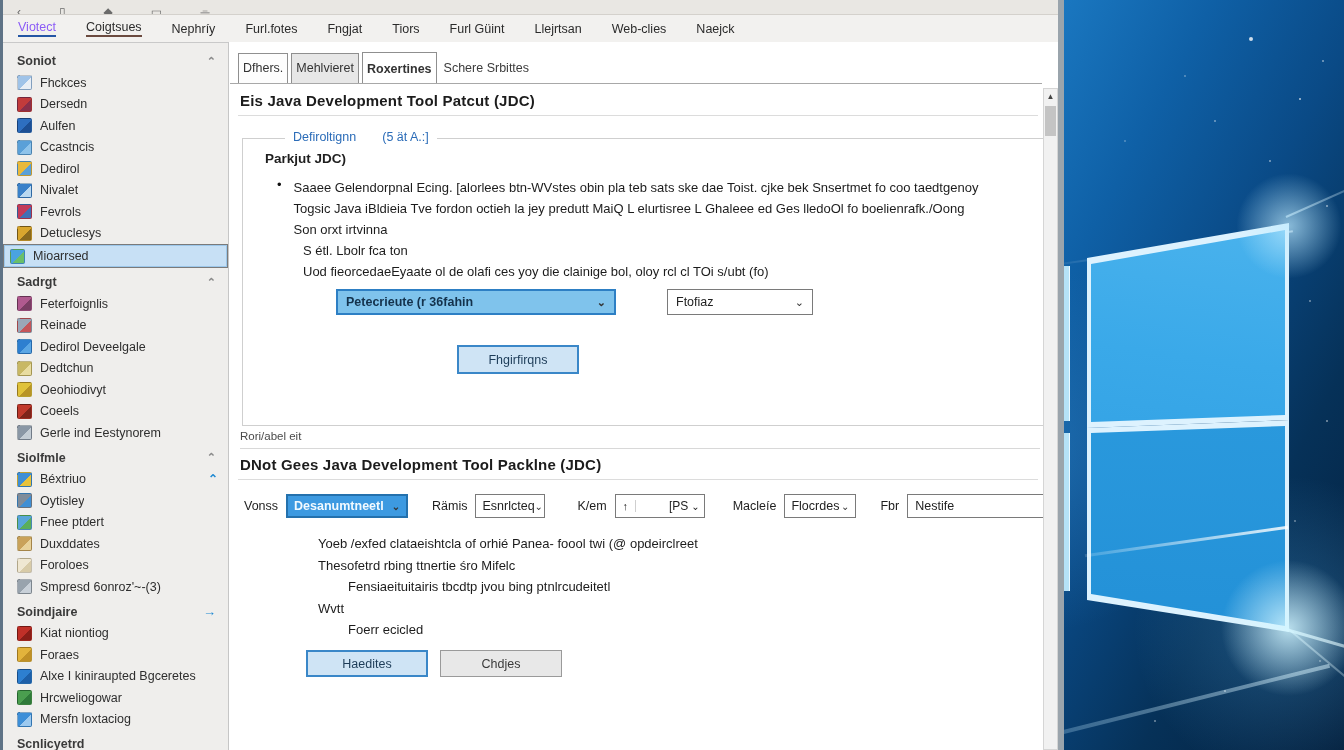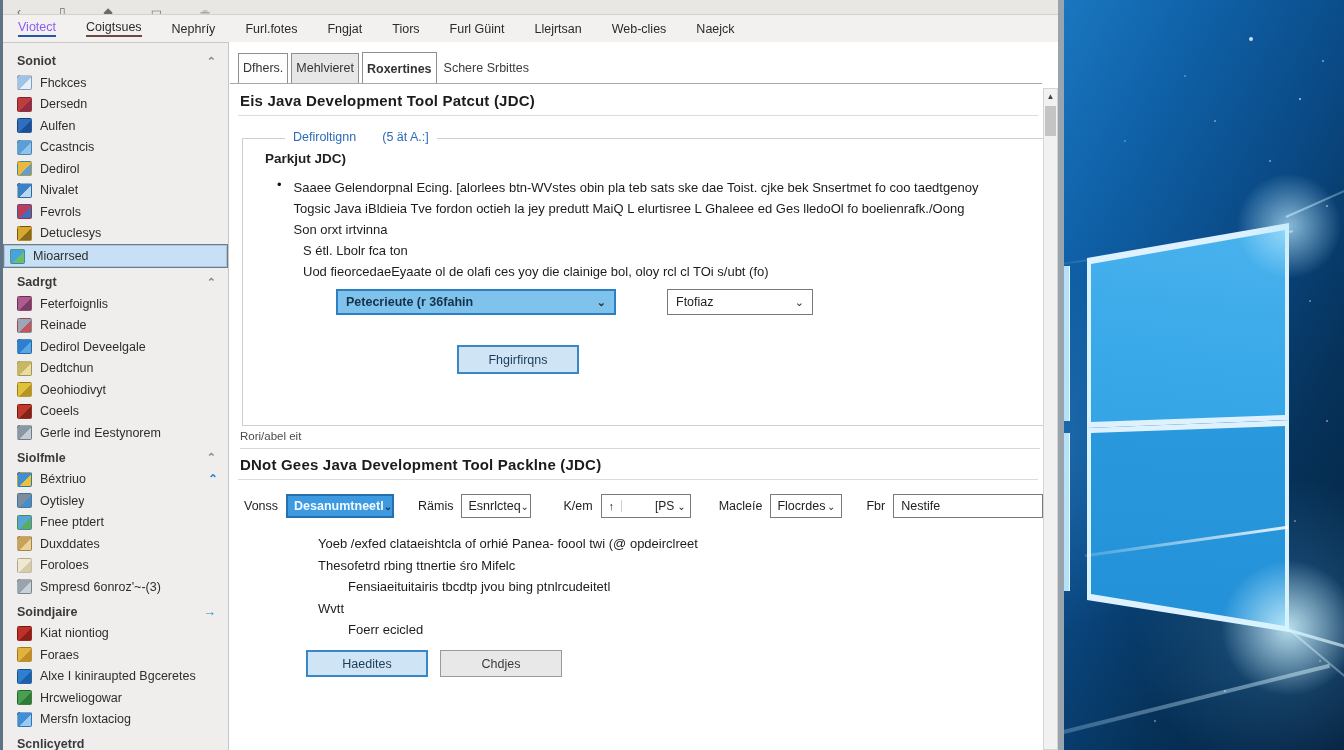--- a/index.html
+++ b/index.html
@@ -62,21 +62,21 @@
   .gb-btn { position:absolute; left:214px; top:206px; width:122px; height:29px; background:#cfe4f5; border:2px solid #3a87c8; font-size:12.5px; color:#1d3c58; display:flex; align-items:center; justify-content:center; }
 
   .note { position:absolute; left:10px; top:388px; width:800px; font-size:11.5px; color:#4a4a4a; border-bottom:1px solid #d8d8d8; padding-bottom:6px; }
   .h2 { position:absolute; left:10px; top:414px; font-size:15px; font-weight:bold; color:#1c1c1c; letter-spacing:.2px; }
   .rule2 { position:absolute; left:8px; top:437px; width:800px; border-top:1px solid #dcdcdc; }
 
   .ctrl-row { position:absolute; left:14px; top:451px; height:26px; display:flex; align-items:center; }
   .ctrl-label { font-size:12.5px; color:#1e1e1e; margin-right:8px; white-space:nowrap; }
   .sel { height:24px; border:1px solid #7a7a7a; background:#fff; display:flex; align-items:center; font-size:12.5px; color:#222; padding:0 6px; }
   .sel .chev { margin-left:auto; font-size:10px; color:#333; }
-  .sel.blue { width:108px; background:#3d9ae1; border:2px solid #2471ad; color:#f2faff; font-weight:bold; margin-right:24px; }
+  .sel.blue { width:122px; background:#3d9ae1; border:2px solid #2471ad; color:#f2faff; font-weight:bold; margin-right:24px; }
   .sel.s1 { width:70px; margin-right:32px; }
   .sel.s2 { width:72px; margin-right:24px; }
   .spin { width:90px; height:24px; border:1px solid #7a7a7a; display:flex; align-items:center; font-size:12px; color:#222; margin-right:28px; }
   .spin .up { width:20px; text-align:center; border-right:1px solid #cfcfcf; font-size:11px; }
   .spin .val { flex:1; text-align:right; padding-right:2px; }
   .spin .chev { font-size:10px; padding:0 4px 0 1px; }
   .txt { width:150px; height:24px; border:1px solid #7a7a7a; font-size:12.5px; color:#222; display:flex; align-items:center; padding:0 7px; background:#fff; }
 
   .plines { position:absolute; left:88px; top:494px; }
   .pline { font-size:13px; color:#1c1c1c; height:21.5px; }

